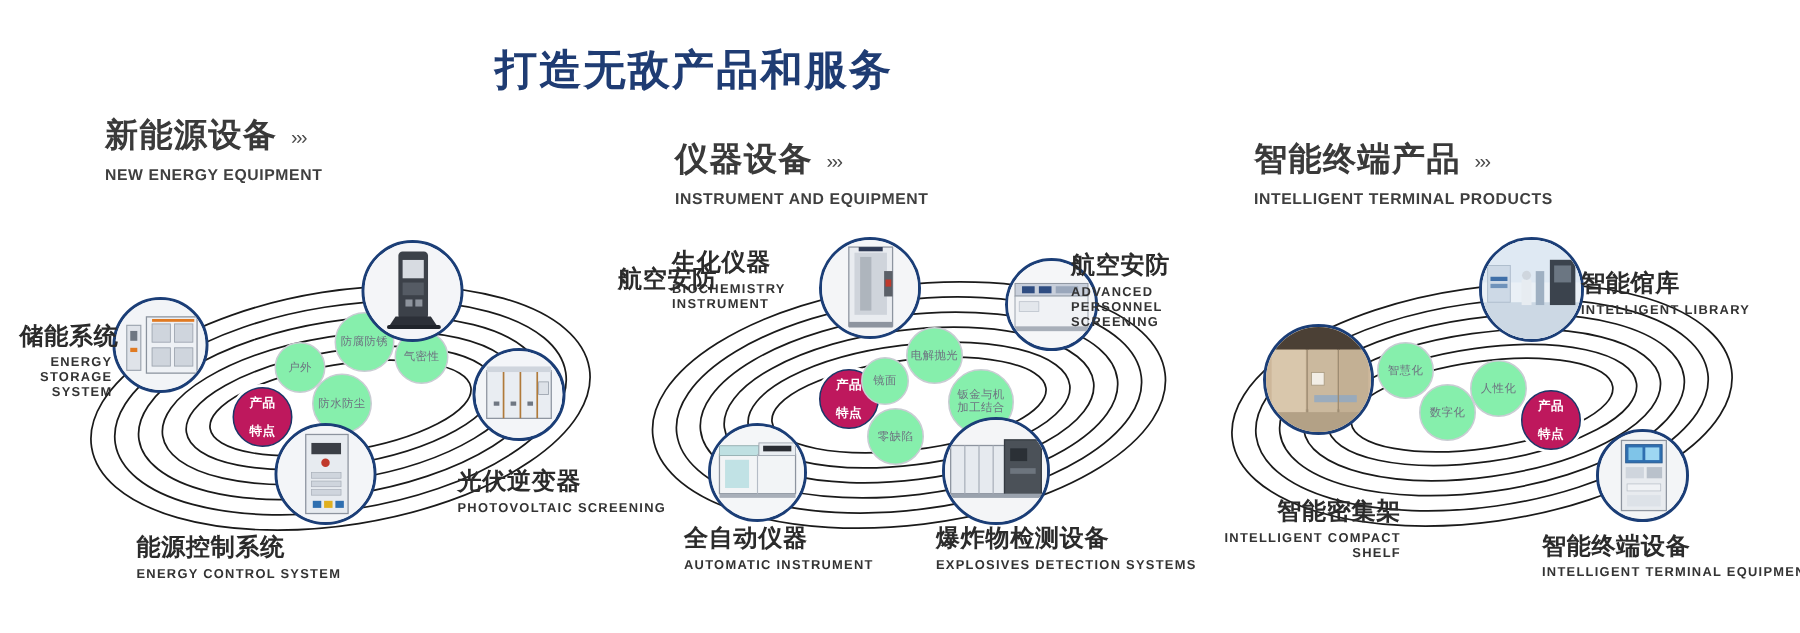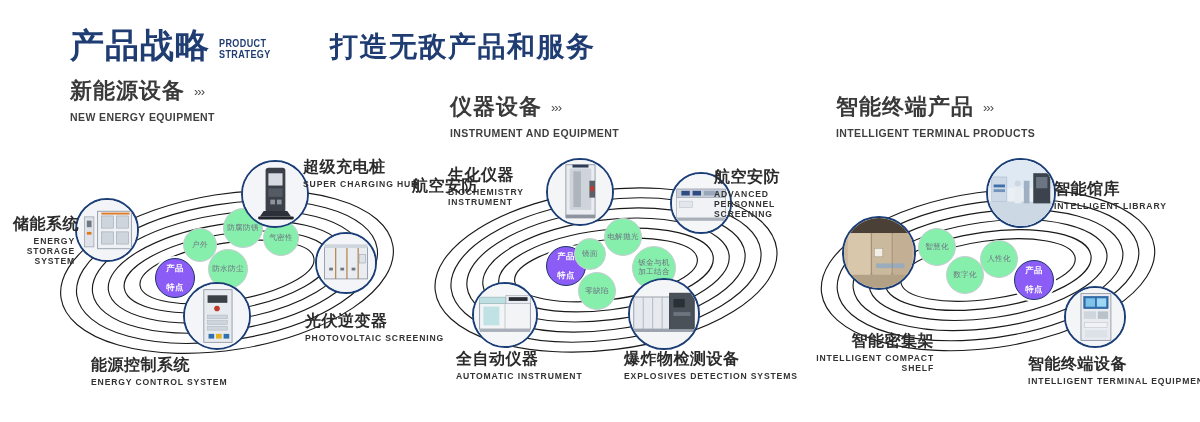--- a/index.html
+++ b/index.html
@@ -59,37 +59,30 @@
   .lbl .en{font-size:8.6px;color:#333;letter-spacing:.85px;font-weight:600;margin-top:2px;white-space:nowrap;}
   .lbl.r{text-align:right;}
 
   .bub{
     position:absolute;border-radius:50%;border:1px solid #c9ccd3;background:#86efac;
     display:flex;align-items:center;justify-content:center;text-align:center;
     color:#6d7380;font-size:7.6px;line-height:1.15;letter-spacing:.3px;box-sizing:border-box;
     font-family:"DejaVu Sans","Liberation Sans",sans-serif;
   }
   .bub.core{
-    background:#8b5cf6;border-color:#1b3668;color:#fff;font-weight:bold;font-size:8.4px;
+    background:#be185d;border-color:#1b3668;color:#fff;font-weight:bold;font-size:8.4px;
     box-shadow:0 0 0 2px #fff;
   }
   .bub span{display:block;padding:0 2px;}
 </style>
 </head>
 <body>
 
 <div class="stage">
 
-  <div class="hdr">
-    <div class="hdr-cn">产品战略</div>
-    <div class="hdr-en">
-      <div>PRODUCT</div>
-      <div>STRATEGY</div>
-    </div>
-  </div>
   <div class="hdr-slogan">打造无敌产品和服务</div>
 
   <div class="sect" style="left:70px;top:80px;">
     <div class="row">
       <div class="cn">新能源设备</div>
       <div class="arrows">›››</div>
     </div>
     <div class="en">NEW ENERGY EQUIPMENT</div>
   </div>
 
@@ -160,24 +153,20 @@
       <svg class="ph" viewBox="0 0 68 68">
         <rect x="0" y="0" width="68" height="68" fill="#f4f5f8"></rect>
         <rect x="24" y="6" width="21" height="48" rx="3" fill="#3c4149"></rect>
         <rect x="27" y="12" width="15" height="13" fill="#d7dbe1"></rect>
         <rect x="27" y="28" width="15" height="9" fill="#555b64"></rect>
         <rect x="29" y="40" width="5" height="5" fill="#8d939c"></rect>
         <rect x="36" y="40" width="5" height="5" fill="#8d939c"></rect>
         <path d="M18 58 h33 l-4 -6 h-25 z" fill="#2c3038"></path>
         <rect x="16" y="58" width="38" height="3" rx="1.4" fill="#20242b"></rect>
       </svg>
-    </div>
-    <div class="lbl" style="left:248px;top:-2px;">
-      <div class="cn">超级充电桩</div>
-      <div class="en">SUPER CHARGING HUB</div>
     </div>
 
     <div class="node" style="left:260px;top:72px;width:62px;height:62px;">
       <svg class="ph" viewBox="0 0 62 62">
         <rect x="0" y="0" width="62" height="62" fill="#f3f5f8"></rect>
         <rect x="8" y="14" width="46" height="34" fill="#e9edf2" stroke="#8d949f" stroke-width=".9"></rect>
         <rect x="8" y="11" width="46" height="4" fill="#cfd5dd"></rect>
         <line x1="20" y1="15" x2="20" y2="48" stroke="#b07a3a" stroke-width="1.2"></line>
         <line x1="32" y1="15" x2="32" y2="48" stroke="#b07a3a" stroke-width="1.2"></line>
         <line x1="44" y1="15" x2="44" y2="48" stroke="#b07a3a" stroke-width="1.2"></line>

